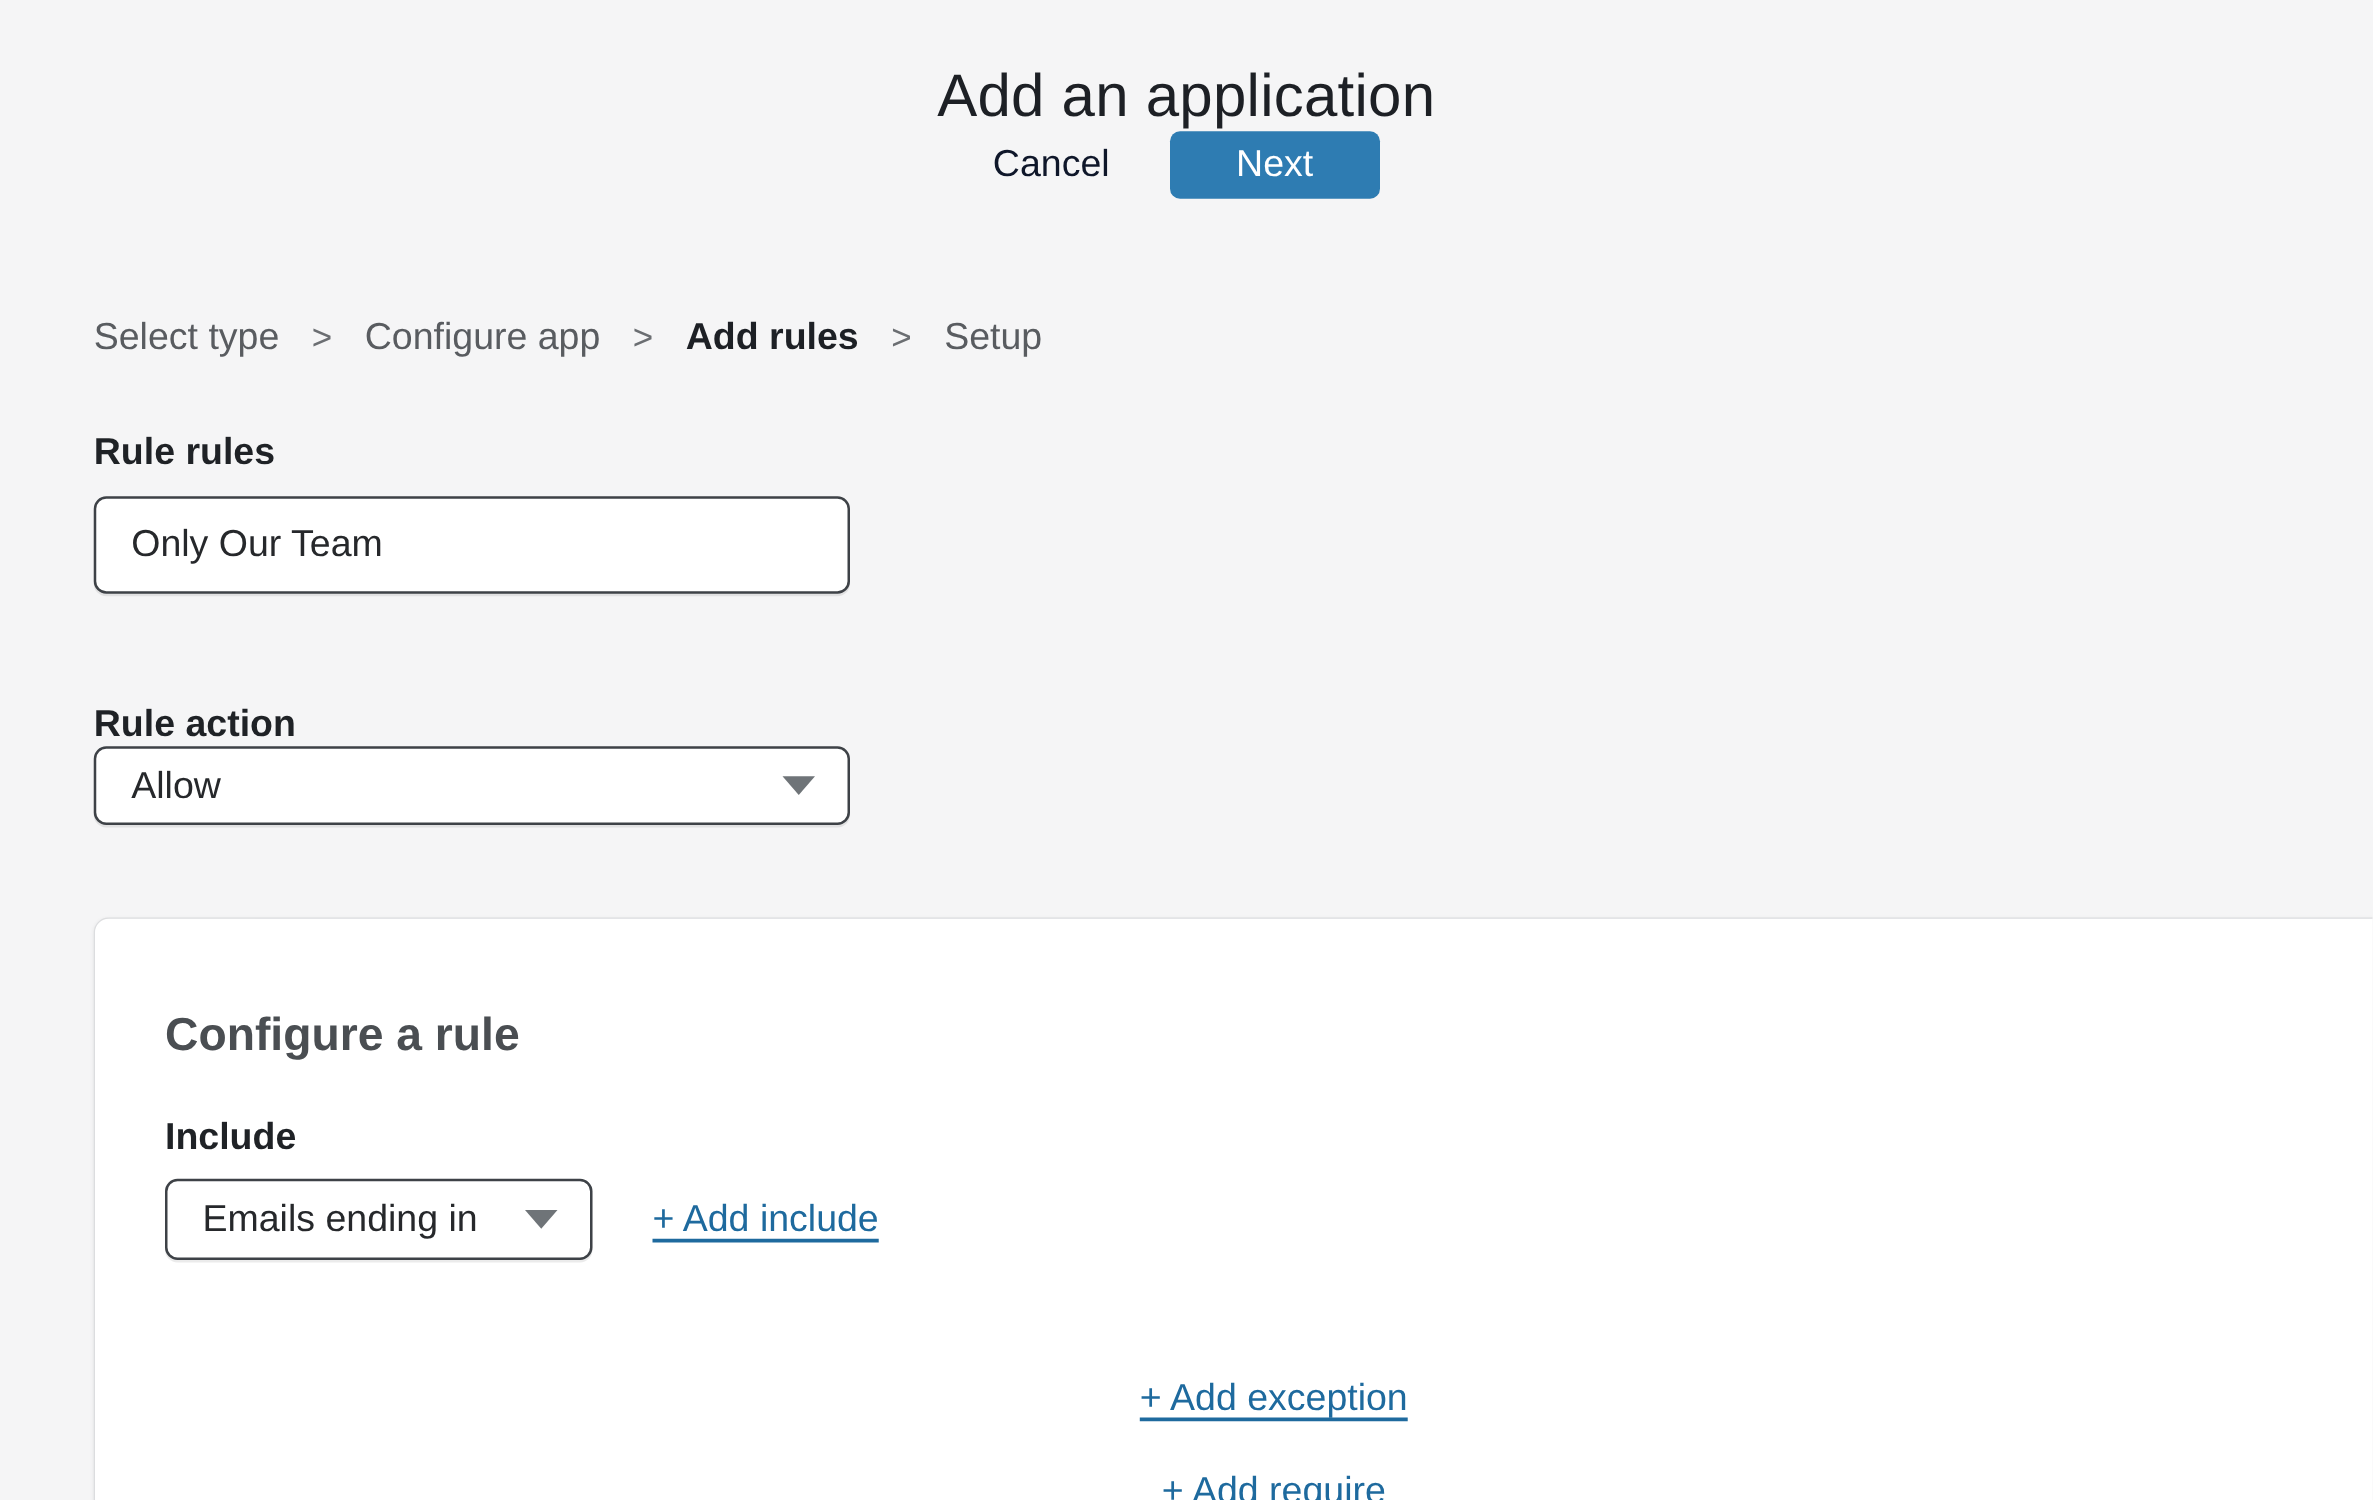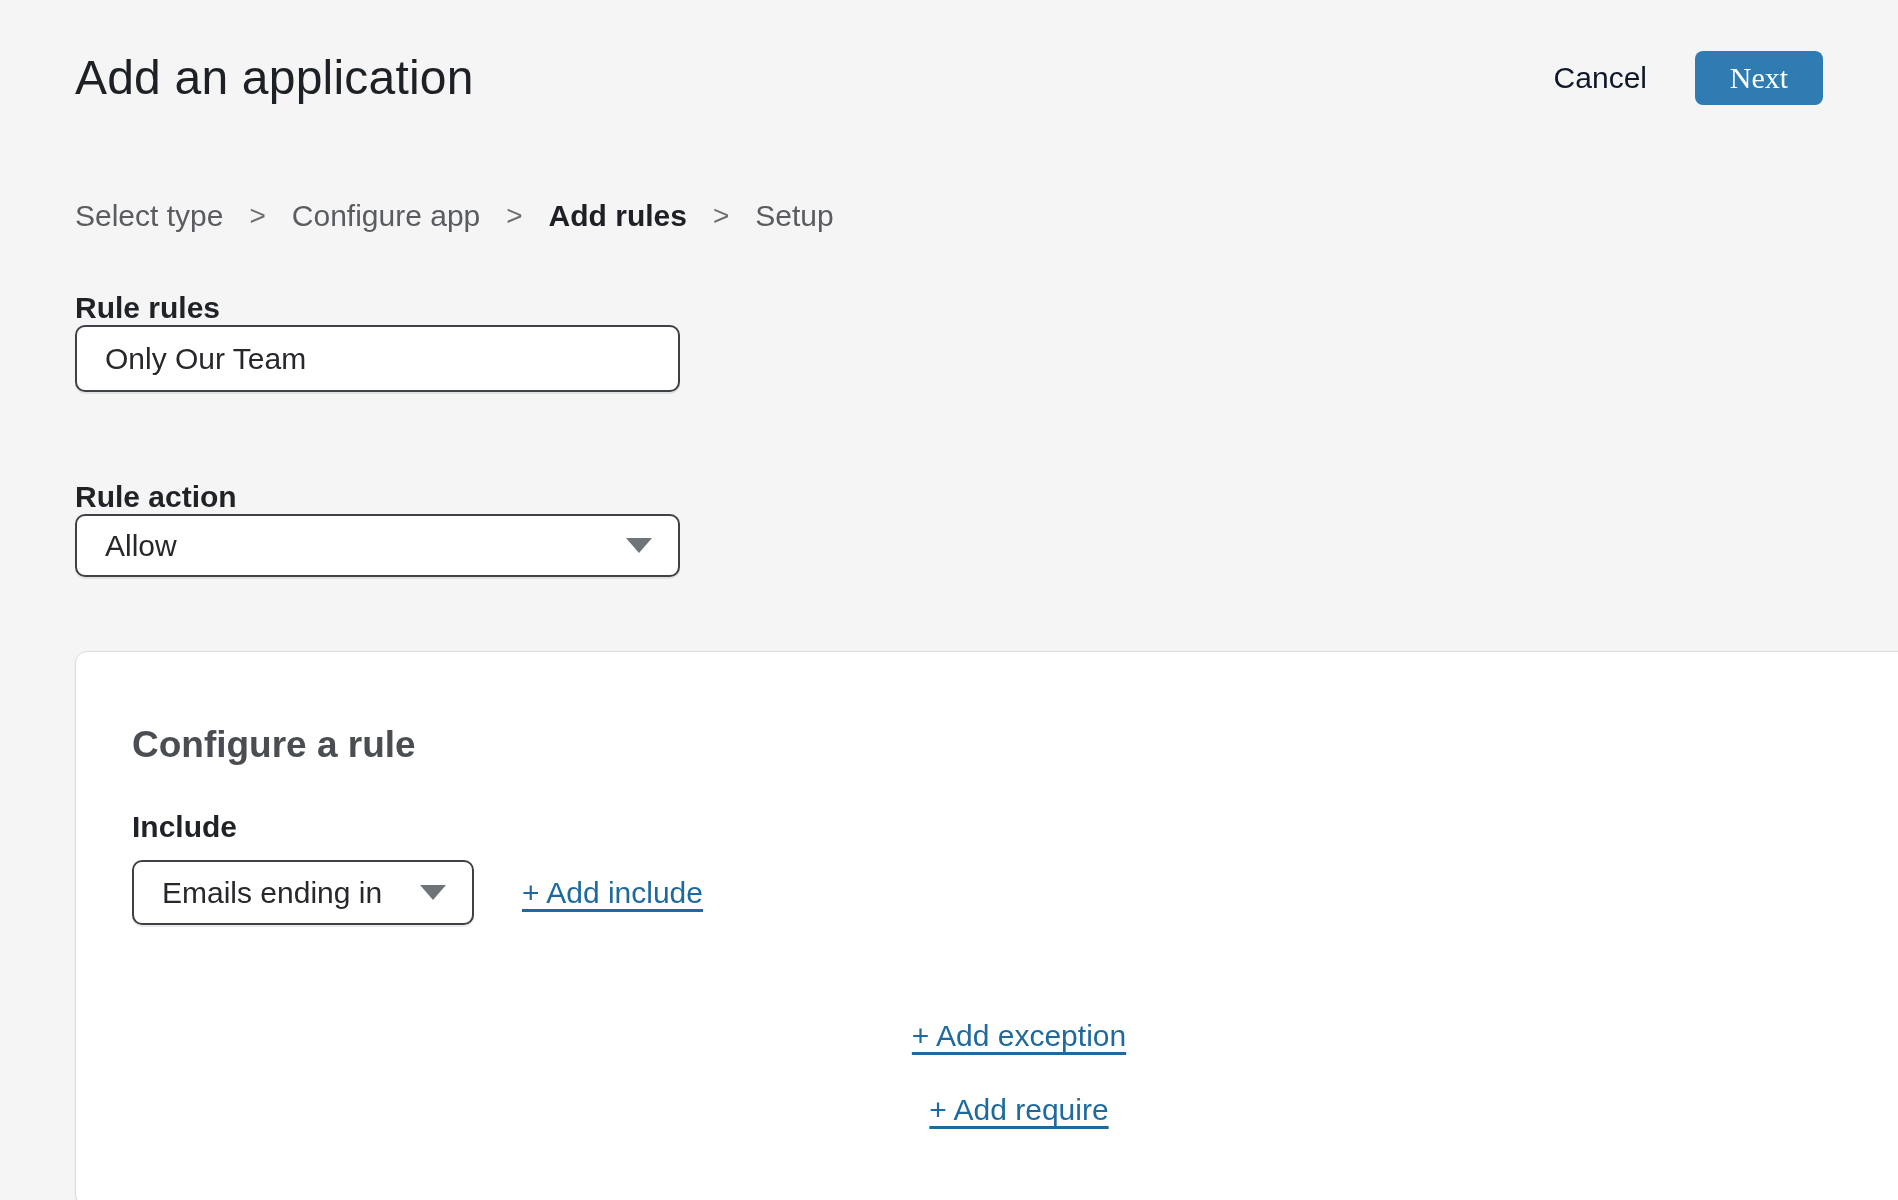--- a/index.html
+++ b/index.html
@@ -11,41 +11,42 @@
     overflow: hidden;
   }
   .page { padding: 0 75px; }
 
   
   .topbar {
     margin-top: 50px;
     display: flex;
     align-items: center;
     justify-content: space-between;
+    flex-direction: column;
   }
   .page-title {
     font-size: 48px;
     font-weight: 300;
     color: #1d2025;
     letter-spacing: 0.2px;
   }
   .actions { display: flex; align-items: center; gap: 48px; }
   .cancel-link {
     font-size: 30px;
     color: #0f172a;
     cursor: pointer;
     text-decoration: none;
   }
   .next-btn {
-    width: 128px;
+    width: 168px;
     height: 54px;
     background: #2e7cb2;
     color: #ffffff;
     font-size: 30px;
-    font-family: Liberation Serif, serif;
+    font-family: Liberation Sans, sans-serif;
     border: none;
     border-radius: 8px;
     display: flex;
     align-items: center;
     justify-content: center;
     cursor: pointer;
   }
 
   
   .breadcrumb {
@@ -62,22 +63,23 @@
 
   
   .field-label {
     display: block;
     margin-top: 58px;
     font-size: 30px;
     font-weight: 700;
     color: #1f2226;
   }
   .text-input {
+    margin-top: 18px;
     width: 605px;
-    height: 67px;
+    height: 78px;
     background: #ffffff;
     border: 2px solid #3e4247;
     border-radius: 10px;
     padding: 0 28px;
     font-size: 30px;
     font-family: "Liberation Sans", sans-serif;
     color: #26282b;
     box-shadow: 0 2px 0 rgba(0,0,0,0.08);
     outline: none;
   }

